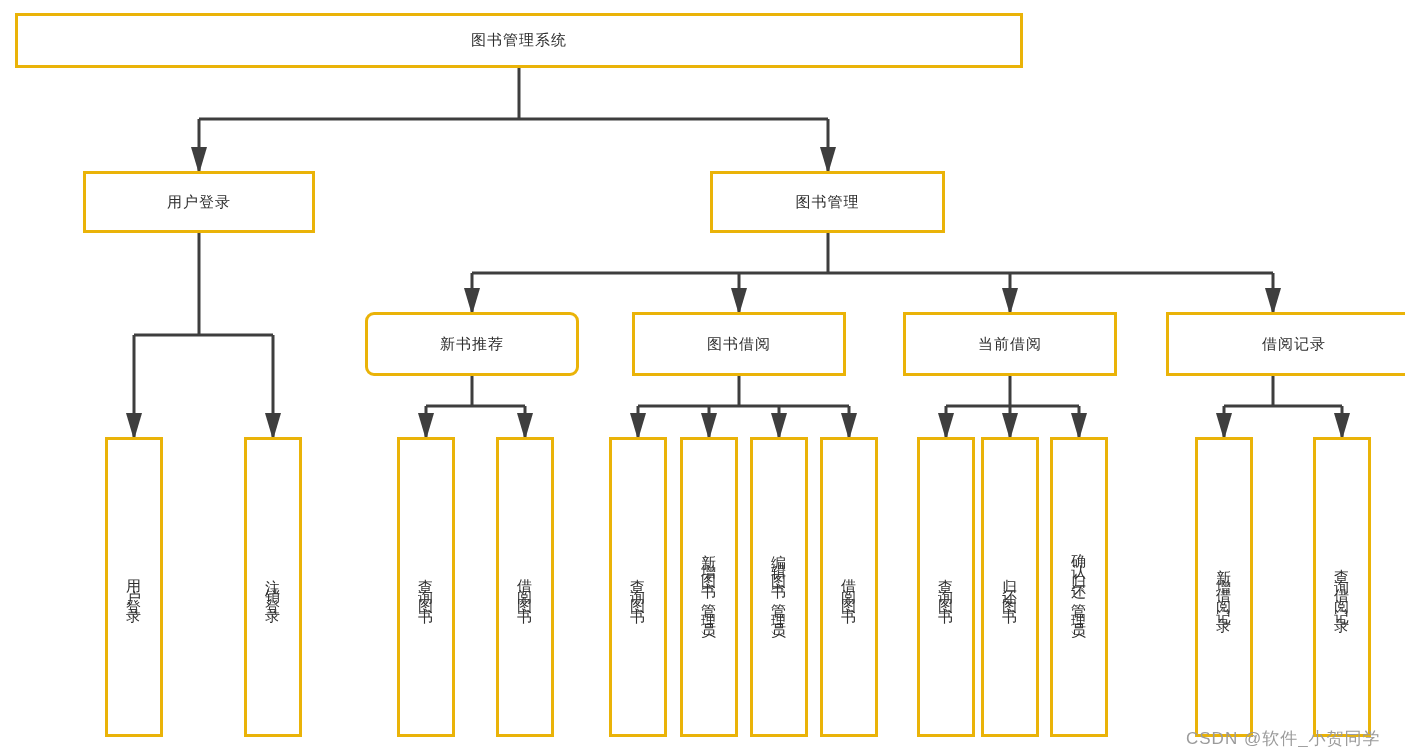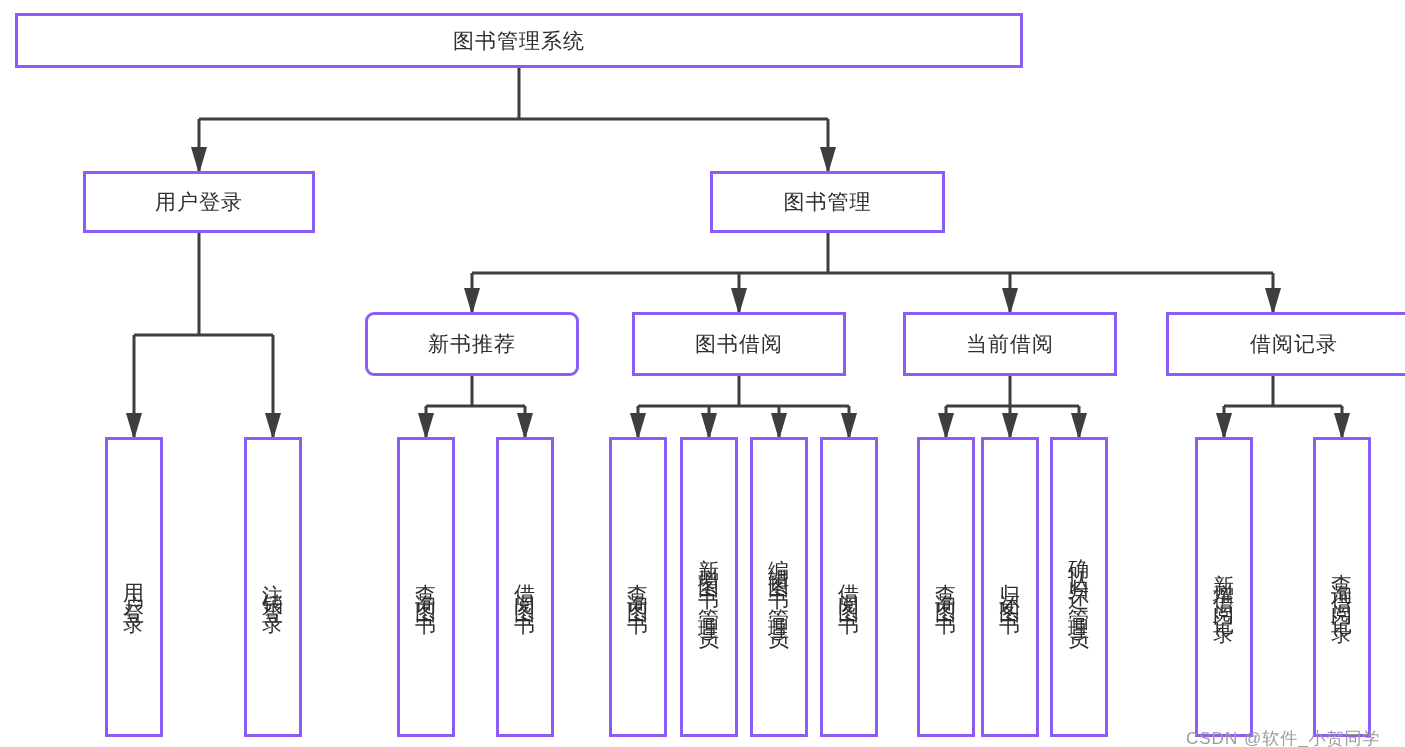--- a/index.html
+++ b/index.html
@@ -13,28 +13,28 @@
   }
   .wires {
     position: absolute;
     left: 0; top: 0;
     width: 1405px; height: 747px;
     z-index: 0;
   }
   .box {
     position: absolute;
     box-sizing: border-box;
-    border: 3px solid #8b5cf6;
+    border: 3px solid #eab308;
     background: #ffffff;
     color: #2e2e2e;
     display: flex;
     align-items: center;
     justify-content: center;
     z-index: 1;
-    font-size: 21px;
+    font-size: 15px;
     letter-spacing: 1px;
     white-space: nowrap;
   }
   .leaf {
     writing-mode: vertical-rl;
     text-orientation: mixed;
     letter-spacing: 10px;
     line-height: 1;
     white-space: normal;
   }

